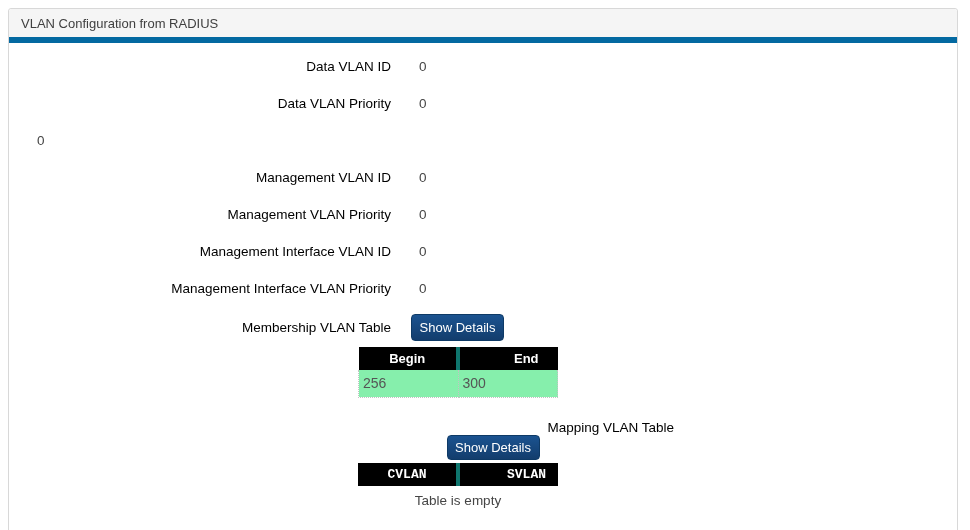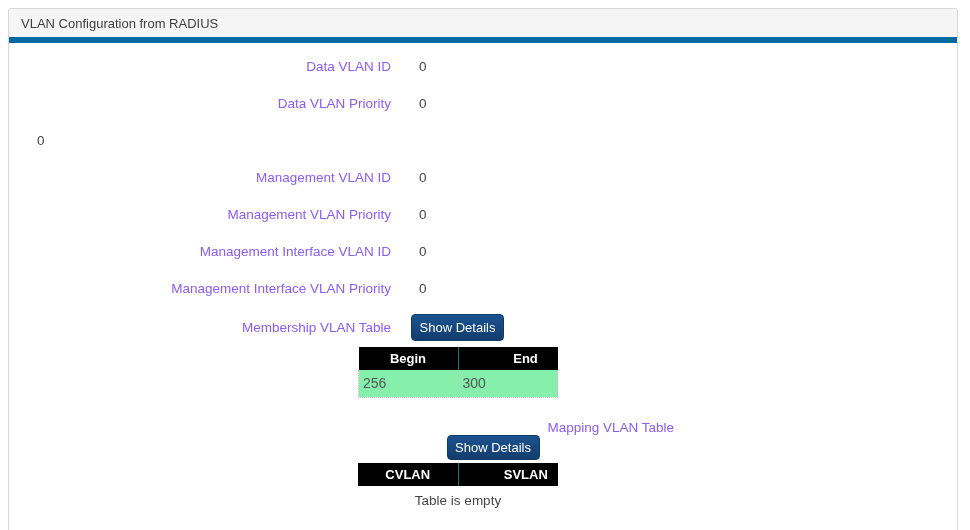--- a/index.html
+++ b/index.html
@@ -32,21 +32,21 @@
   }
   .field-row {
     display: flex;
     align-items: center;
     height: 37px;
     font-size: 13.5px;
   }
   .field-label {
     width: 382px;
     text-align: right;
-    color: #8b5cf6;
+    color: #000000;
   }
   .field-value {
     margin-left: 28px;
     color: #454545;
   }
   .ctl-row {
     display: flex;
     align-items: center;
     height: 40px;
     font-size: 13.5px;
@@ -65,31 +65,31 @@
     text-align: center;
     padding: 0;
     cursor: pointer;
   }
   .vtable {
     margin-left: 349px;
     width: 200px;
     border-collapse: collapse;
     table-layout: fixed;
   }
-  .vtable.mapping-table { margin-top: 3px; }
+  .vtable.mapping-table { margin-top: 3px; font-family: Liberation Mono, monospace; }
   .vtable th {
     background: #000000;
     color: #ffffff;
     font-weight: 600;
     font-size: 13px;
     height: 23px;
     padding: 0;
     text-align: center;
   }
-  .vtable th + th { border-left: 1px solid #0f766e; padding-left: 35px; }
+  .vtable th + th { border-left: 4px solid #0f766e; padding-left: 35px; }
   .vtable td {
     border: 1px dotted #c3c3c3;
     border-top: none;
     height: 27px;
     padding: 0 0 0 4px;
     color: #555555;
     font-size: 14px;
     text-align: left;
     background: #86efac;
   }

